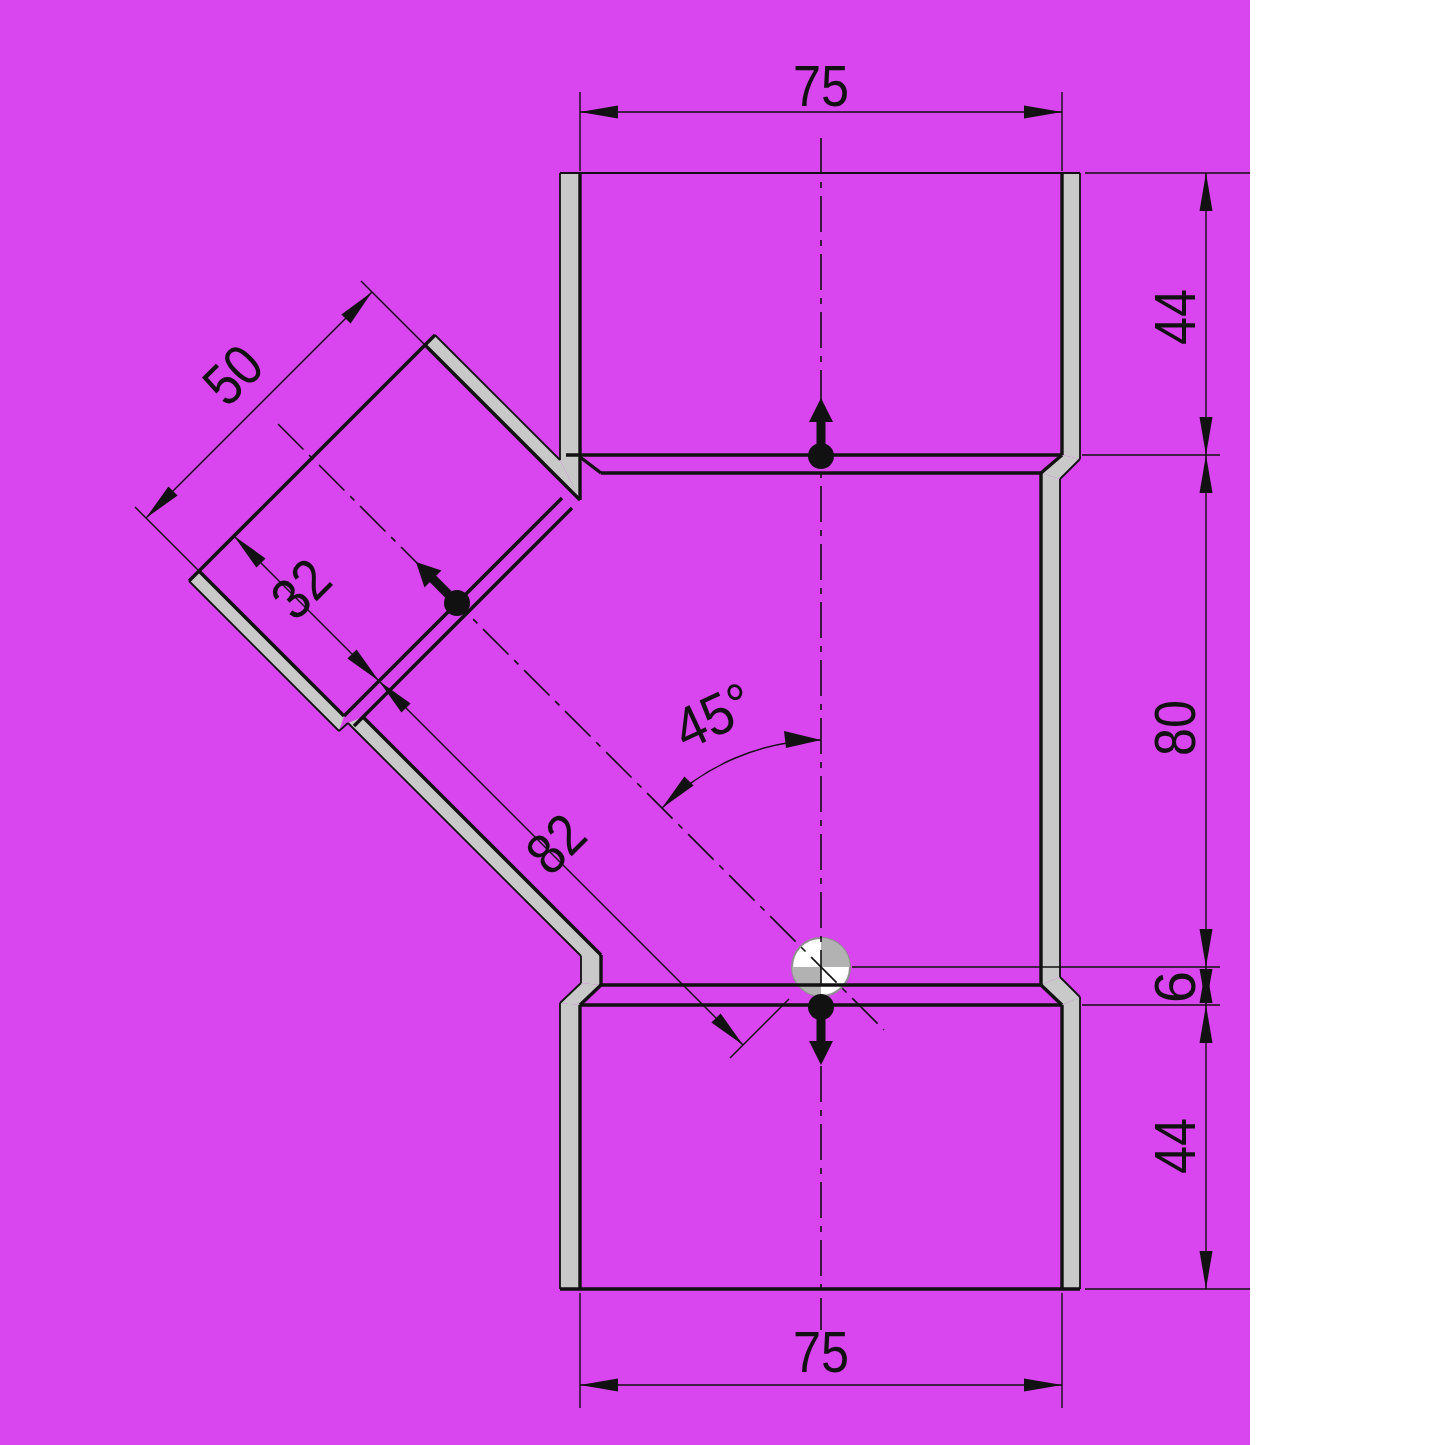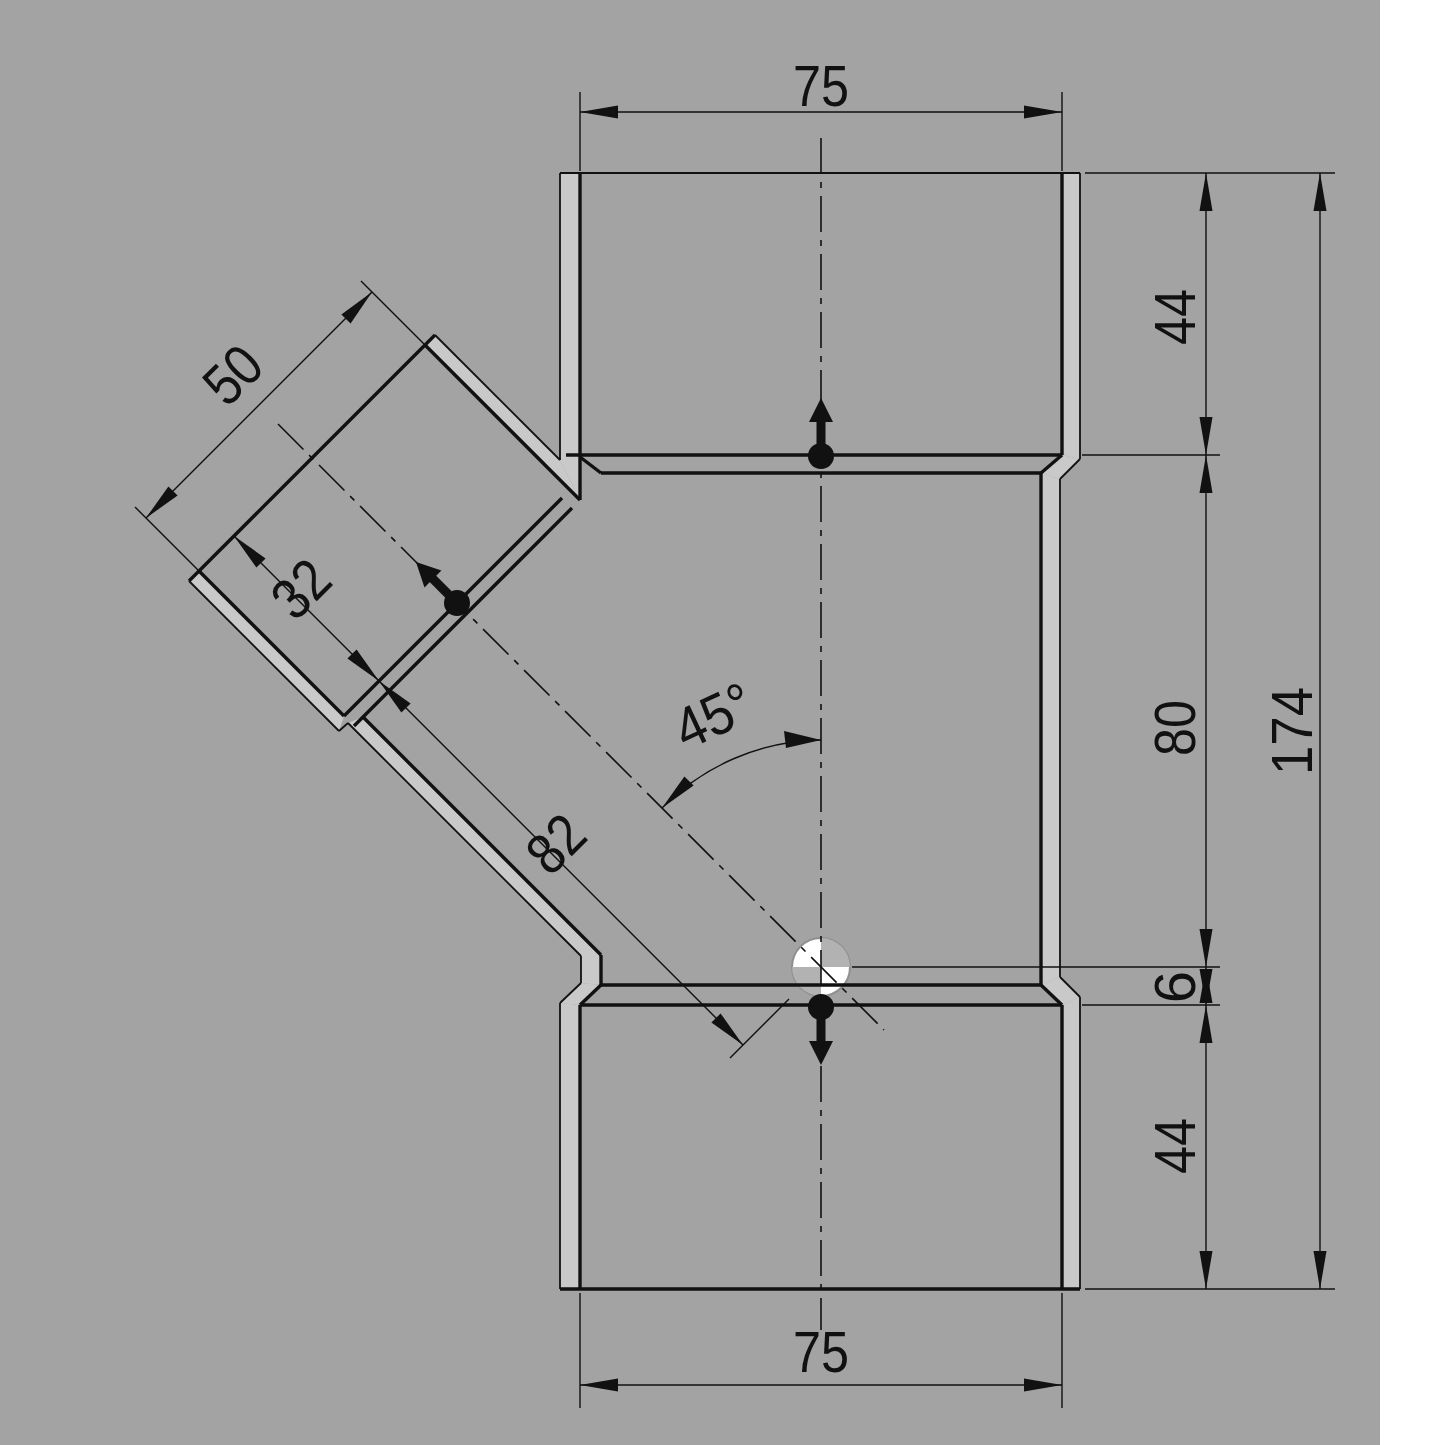--- a/index.html
+++ b/index.html
@@ -1,16 +1,16 @@
 <!DOCTYPE html>
 <html><head>
 <meta charset="utf-8">
 <style>
   html,body{margin:0;padding:0;background:#ffffff;}
-  .stage{width:1380px;height:1445px;position:relative;background:#a3a3a3;overflow:hidden;}
+  .stage{width:1250px;height:1445px;position:relative;background:#d946ef;overflow:hidden;}
   svg{display:block;}
   .thin{fill:none;stroke:#111111;stroke-width:1.8;stroke-linecap:butt;}
   .thick{fill:none;stroke:#111111;stroke-width:3.4;stroke-linecap:butt;}
   .dim{fill:none;stroke:#111111;stroke-width:1.4;}
   .cl{fill:none;stroke:#111111;stroke-width:1.6;stroke-dasharray:36 8 6 8;}
   .arr{fill:#111111;stroke:none;}
   text{font-family:"Liberation Sans", sans-serif;font-size:58px;fill:#111111;}
 </style>
 </head>
 <body>

